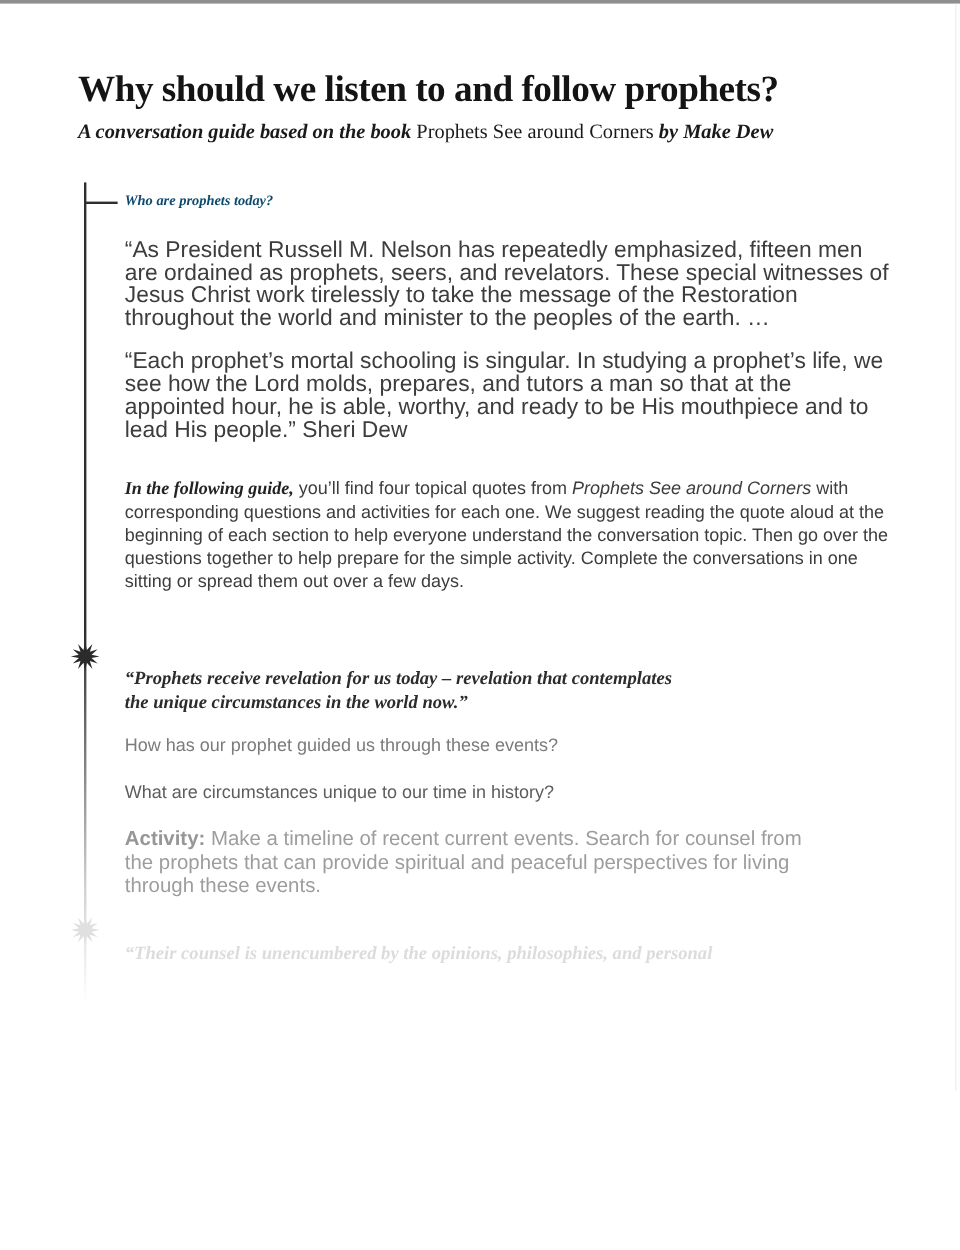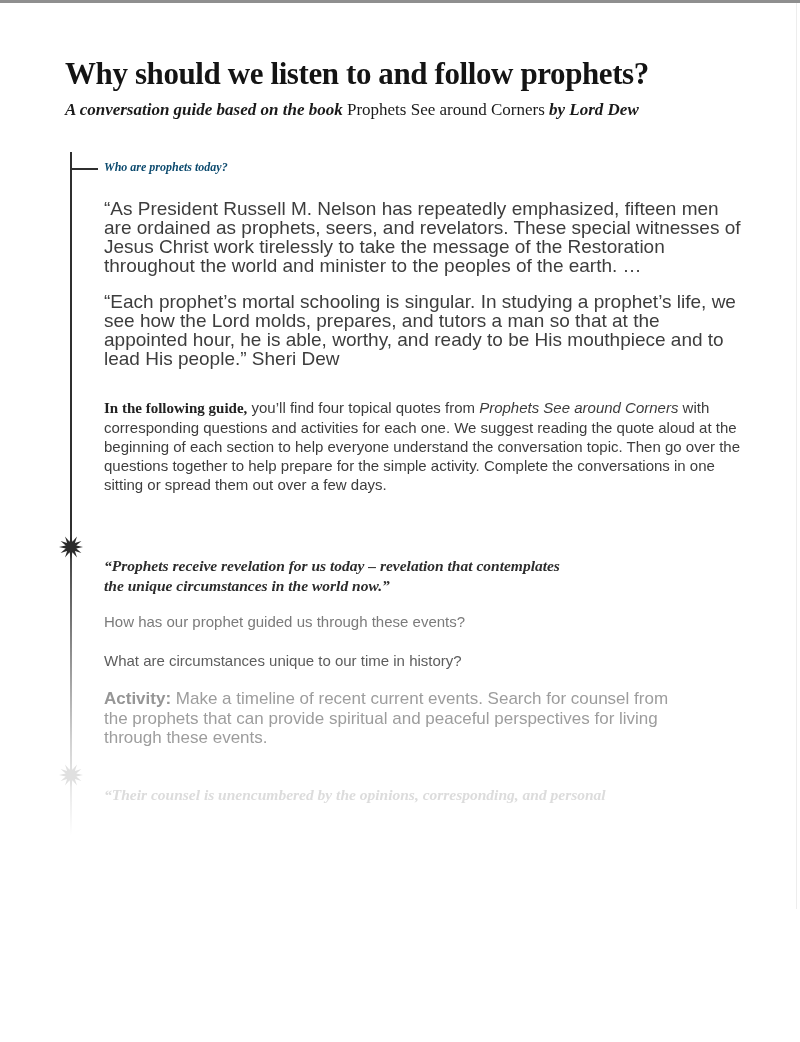--- a/index.html
+++ b/index.html
@@ -35,21 +35,21 @@
   .content { margin-left:34px; width:642px; }
   .section-heading {
     margin:3px 0 0 0; font-family:"Liberation Serif","DejaVu Serif",serif;
     font-style:italic; font-weight:bold; font-size:12px; line-height:25px; color:#0c4a6e;
   }
   .body-para { margin:19px 0 0 0; font-size:19px; line-height:19px; color:#3d3d3d; }
   .body-para.p2 { margin-top:17px; }
   .guide-para { margin:30px 0 0 0; font-size:15px; line-height:19px; color:#3d3d3d; }
   .guide-lead {
     font-family:"Liberation Serif","DejaVu Serif",serif;
-    font-weight:bold; color:#222;
+    font-style:italic; font-weight:bold; color:#222;
   }
   .book-italic { font-style:italic; }
 
   .pull-quote {
     font-family:"Liberation Serif","DejaVu Serif",serif;
     font-style:italic; font-weight:bold; font-size:15.5px; line-height:19.5px;
   }
   .pull-quote.q1 { margin:62px 0 0 0; color:#2c2c2c; }
   .pull-quote.q2 { margin:37px 0 0 0; color:#dcdcdc; width:560px; }
 
@@ -62,21 +62,21 @@
 </style>
 </head>
 <body>
 
 <div class="page">
   <div class="topbar"></div>
   <div class="page-edge"></div>
 
   <div class="header">
     <h1 class="doc-title">Why should we listen to and follow prophets?</h1>
-    <p class="doc-subtitle"><span class="lead">A conversation guide based on the book</span><span> </span><span class="book">Prophets See around Corners</span><span> </span><span class="byline">by Lord Dew</span></p>
+    <p class="doc-subtitle"><span class="lead">A conversation guide based on the book</span><span> </span><span class="book">Prophets See around Corners</span><span> </span><span class="byline">by Make Dew</span></p>
   </div>
 
   <div class="section">
     <div class="rail"></div>
     <div class="tick"></div>
 
     <svg class="star star-1" viewBox="0 0 24 24">
       <polygon fill="#2b2b2b" points="12,0 13.4,6.7 18,1.6 15.9,8.1 22.4,6 17.3,10.6 24,12 17.3,13.4 22.4,18 15.9,15.9 18,22.4 13.4,17.3 12,24 10.6,17.3 6,22.4 8.1,15.9 1.6,18 6.7,13.4 0,12 6.7,10.6 1.6,6 8.1,8.1 6,1.6 10.6,6.7"></polygon>
     </svg>
     <svg class="star star-2" viewBox="0 0 24 24">
@@ -91,16 +91,16 @@
 
       <p class="guide-para"><span class="guide-lead">In the following guide,</span><span> you’ll find four topical quotes from </span><span class="book-italic">Prophets See around Corners</span><span> with corresponding questions and activities for each one. We suggest reading the quote aloud at the beginning of each section to help everyone understand the conversation topic. Then go over the questions together to help prepare for the simple activity. Complete the conversations in one sitting or spread them out over a few days.</span></p>
 
       <p class="pull-quote q1"><span>“Prophets receive revelation for us today – revelation that contemplates</span><br><span>the unique circumstances in the world now.”</span></p>
 
       <p class="question second">How has our prophet guided us through these events?</p>
       <p class="question first">What are circumstances unique to our time in history?</p>
 
       <p class="activity"><span class="label">Activity:</span><span> Make a timeline of recent current events. Search for counsel from the prophets that can provide spiritual and peaceful perspectives for living through these events.</span></p>
 
-      <p class="pull-quote q2"><span>“Their counsel is unencumbered by the opinions, corresponding, and personal</span><br></p>
+      <p class="pull-quote q2"><span>“Their counsel is unencumbered by the opinions, philosophies, and personal</span><br></p>
     </div>
   </div>
 </div>
 
 </body></html>

